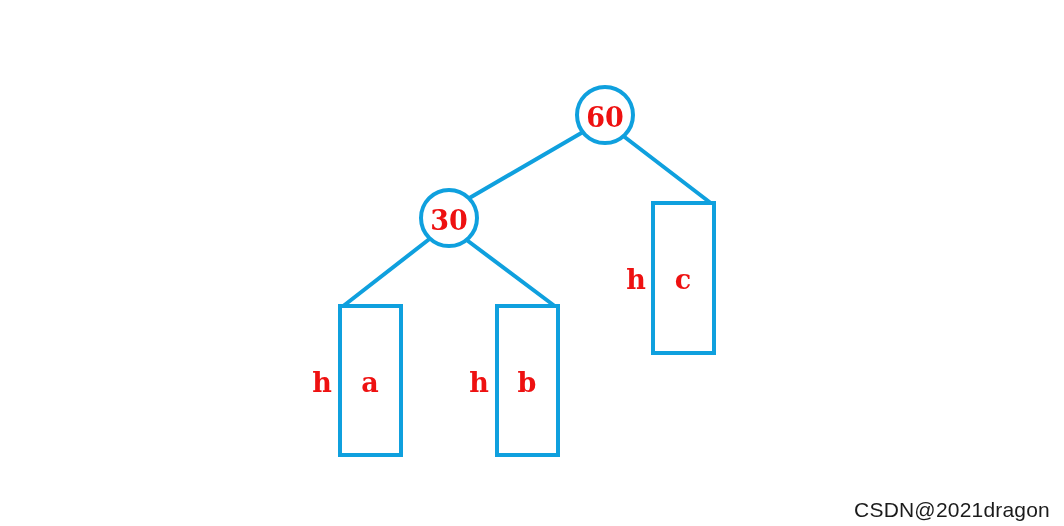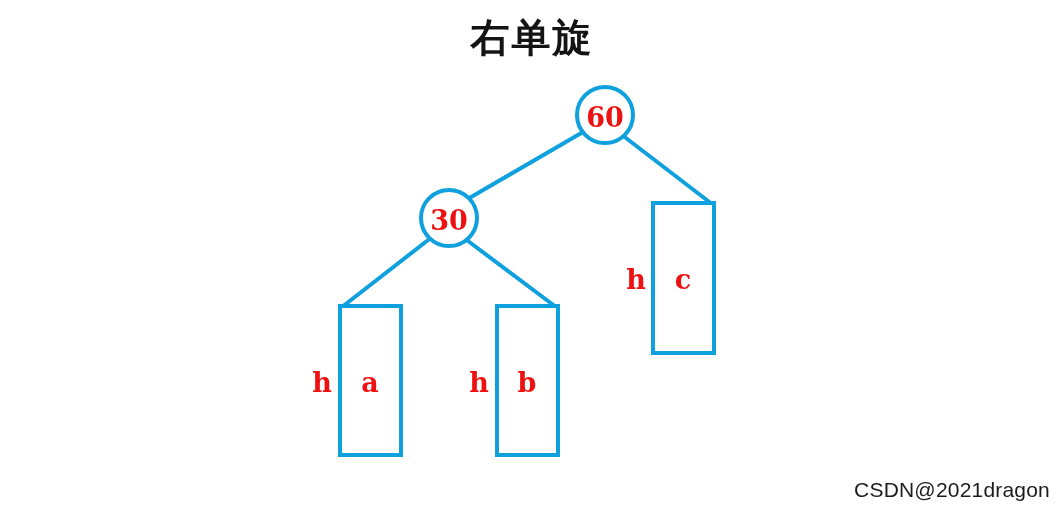--- a/index.html
+++ b/index.html
@@ -66,33 +66,32 @@
     font-size: 27px;
     font-weight: 700;
     fill: #ee1111;
     text-anchor: middle;
     dominant-baseline: central;
   }
 
   .watermark {
     position: absolute;
     right: 14px;
-    bottom: 24px;
+    bottom: 4px;
     font-family: "Liberation Sans", sans-serif;
     font-size: 21px;
     color: #1b1b1b;
     letter-spacing: 0.2px;
   }
 </style>
 </head>
 <body>
 
 <div id="diagram-root">
 
-  <div class="diagram-title">右单旋</div>
 
   <svg id="tree-svg" viewBox="0 0 1064 526" xmlns="http://www.w3.org/2000/svg">
 
     <g>
       <line x1="583" y1="132" x2="466" y2="200" stroke="#0fa0de" stroke-width="4" stroke-linecap="round"></line>
       <line x1="622" y1="135" x2="712" y2="204" stroke="#0fa0de" stroke-width="4" stroke-linecap="round"></line>
       <line x1="432" y1="237" x2="342" y2="307" stroke="#0fa0de" stroke-width="4" stroke-linecap="round"></line>
       <line x1="464" y1="238" x2="556" y2="307" stroke="#0fa0de" stroke-width="4" stroke-linecap="round"></line>
     </g>
 

